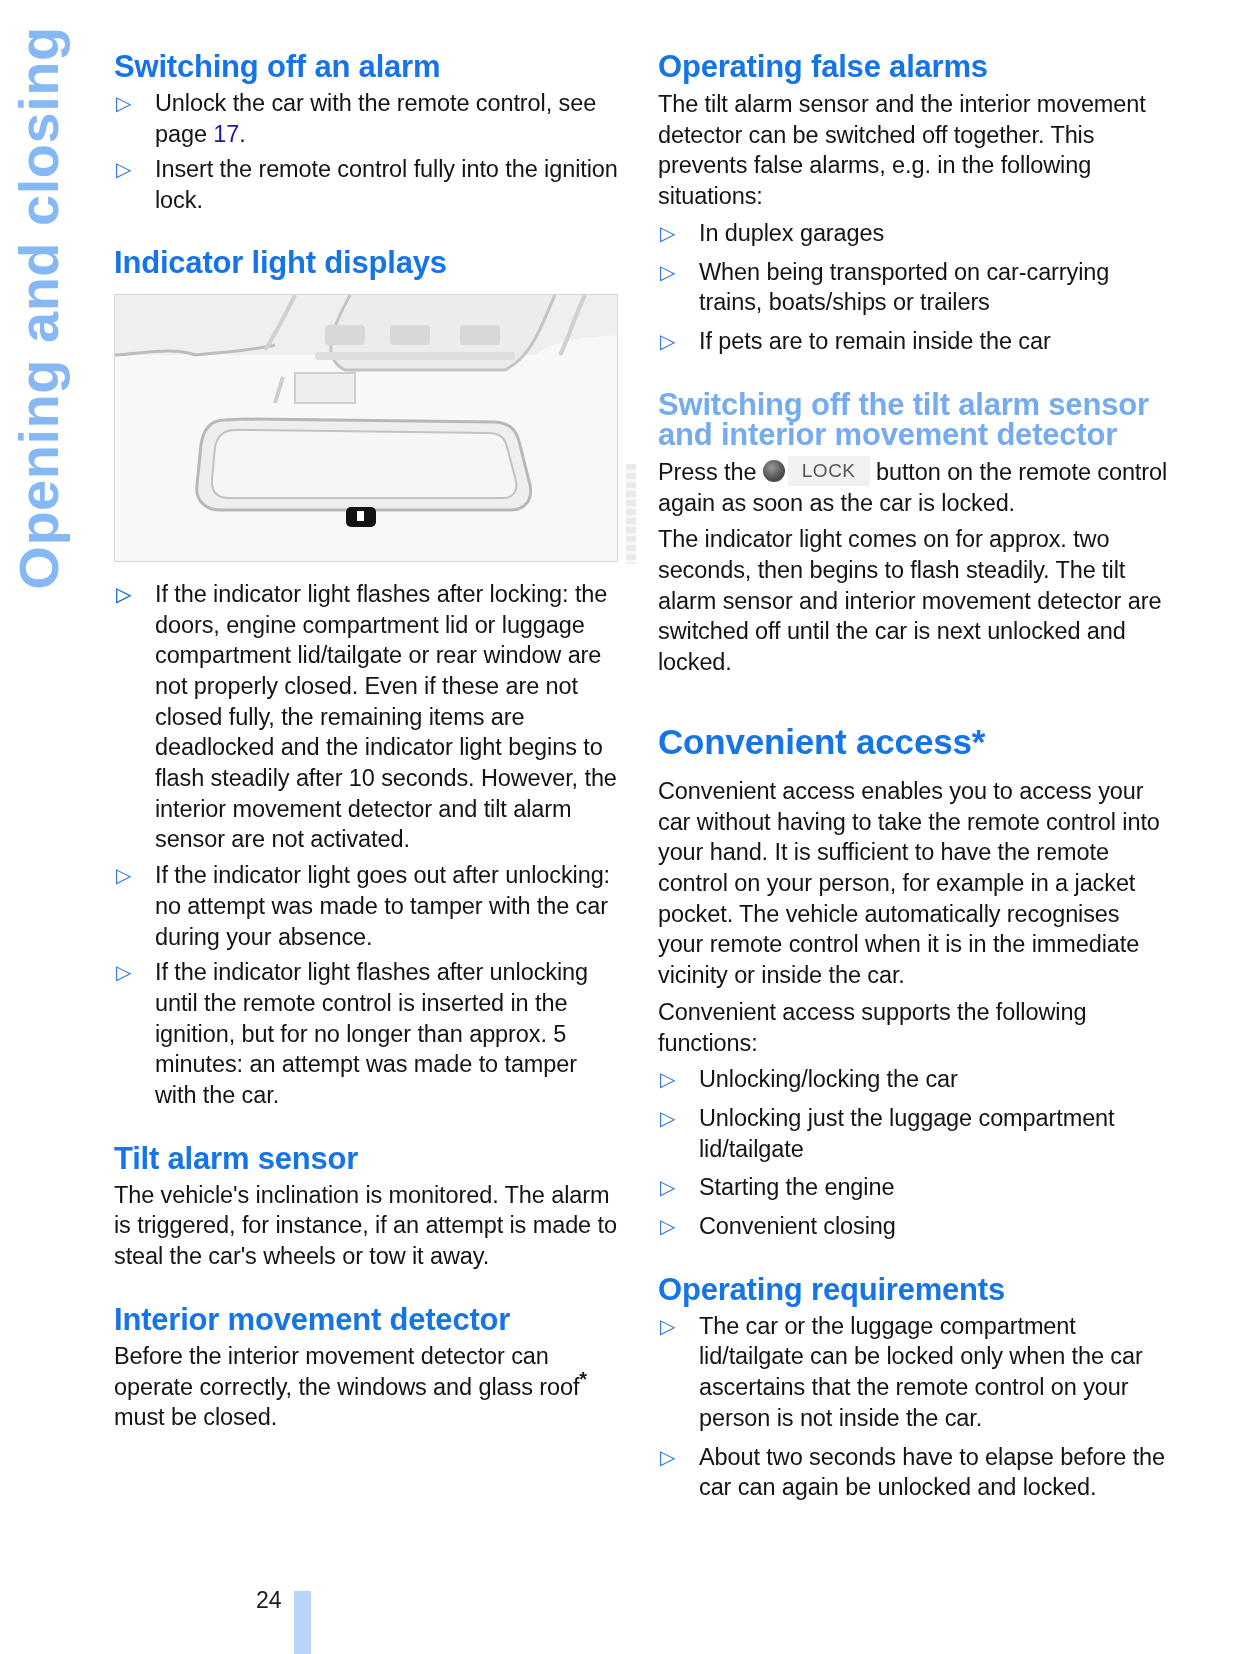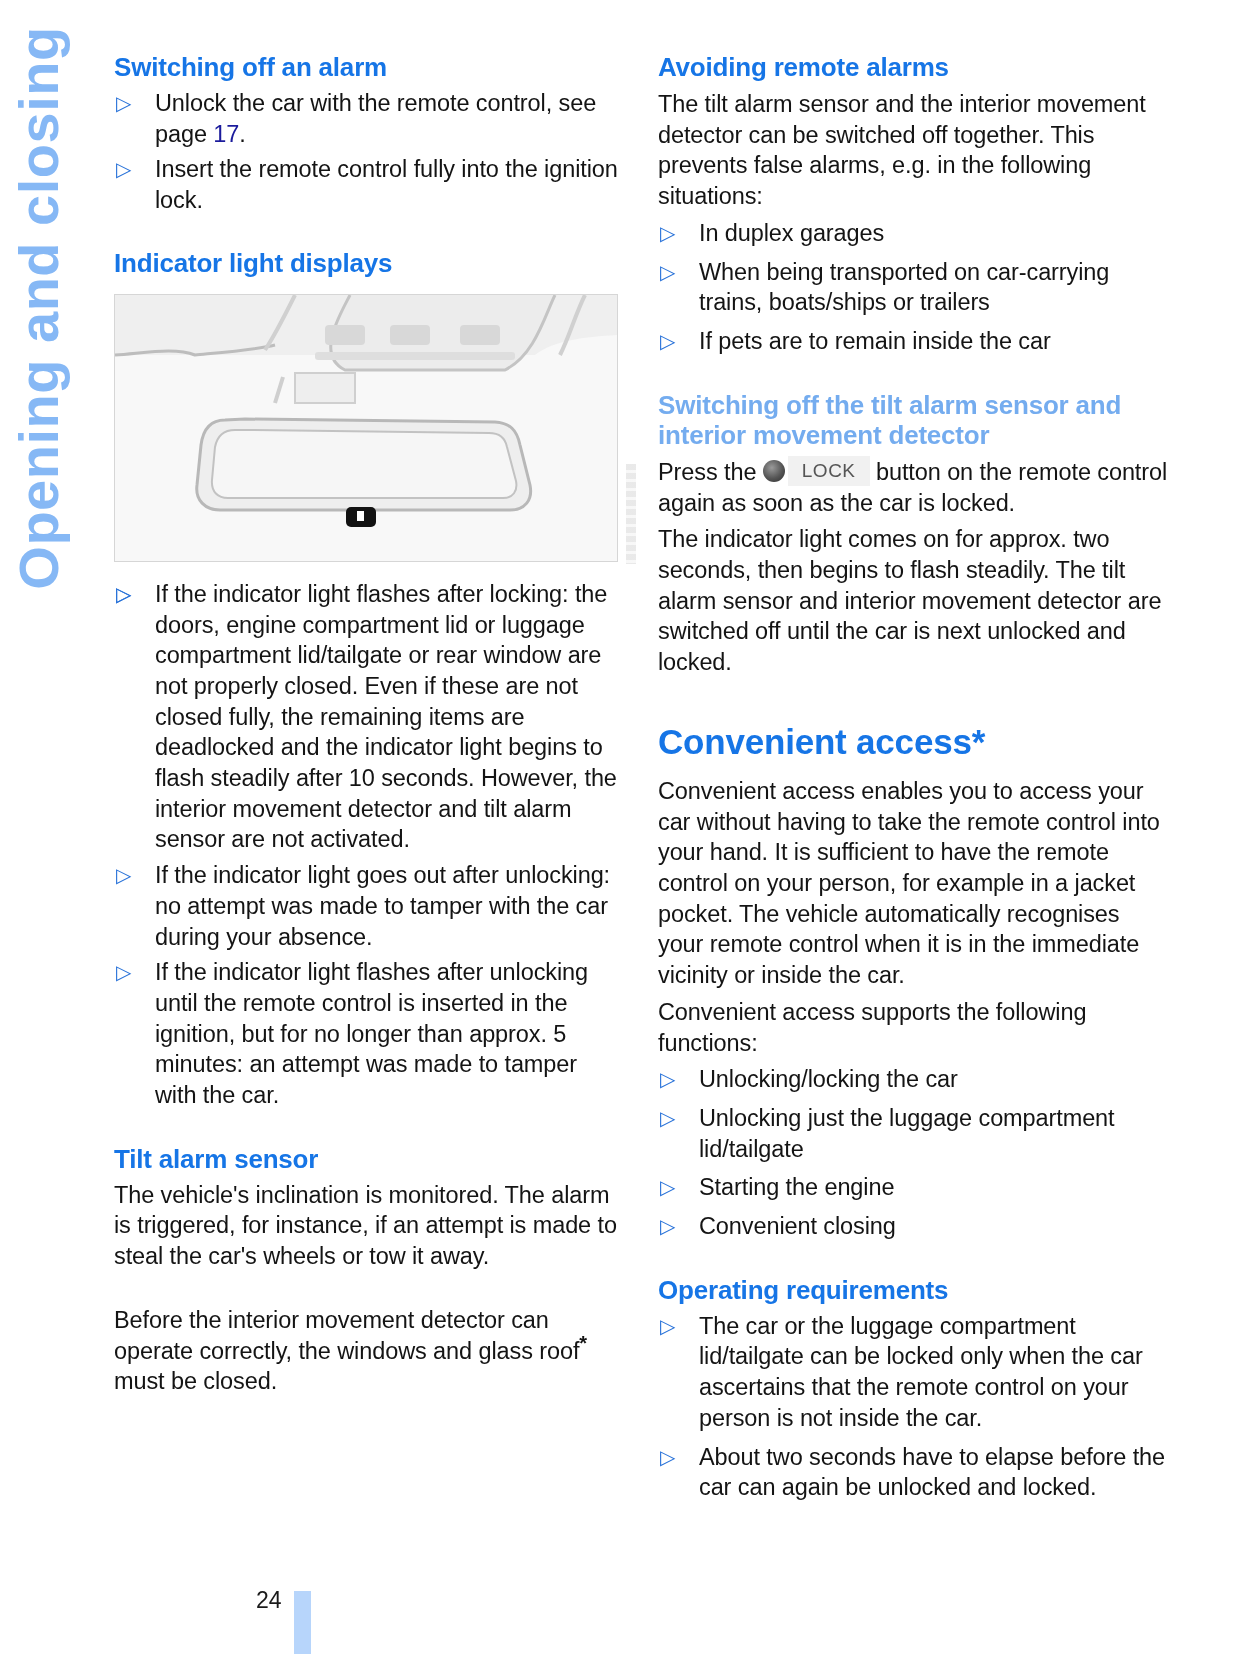--- a/index.html
+++ b/index.html
@@ -16,21 +16,21 @@
     transform: translate(-50%, -50%) rotate(-90deg);
     white-space: nowrap;
     font-weight: bold; font-size: 56px; letter-spacing: 0.5px;
     color: #86b8f5;
   }
   .col { position: absolute; }
   .col-left { left: 114px; top: 52px; width: 504px; }
   .col-right { left: 658px; top: 52px; width: 512px; }
 
   h3 {
-    margin: 0; font-weight: bold; font-size: 26px; line-height: 30px;
+    margin: 0; font-weight: bold; font-size: 31px; line-height: 30px;
     color: #1675e6; letter-spacing: -0.2px;
   }
   h3.light { color: #74acef; }
   h2 {
     margin: 0; font-weight: bold; font-size: 35px; line-height: 40px;
     color: #1675e6; letter-spacing: -0.2px;
   }
   p {
     margin: 0; font-size: 23.5px; line-height: 30.7px; letter-spacing: -0.1px;
   }
@@ -144,28 +144,29 @@
       </li>
     </ul>
   </section>
 
   <section style="margin-top:33px;">
     <h3>Tilt alarm sensor</h3>
     <p style="margin-top:6px;">The vehicle's inclination is monitored. The alarm is triggered, for instance, if an attempt is made to steal the car's wheels or tow it away.</p>
   </section>
 
   <section style="margin-top:33px;">
+    <h3>Interior movement detector</h3>
     <p style="margin-top:6px;"><span>Before the interior movement detector can operate correctly, the windows and glass roof</span><sup style="font-weight:bold; font-size:20px; line-height:0;">*</sup><span> must be closed.</span></p>
   </section>
 </div>
 
 <div class="col col-right">
 
   <section>
-    <h3>Avoiding remote alarms</h3>
+    <h3>Operating false alarms</h3>
     <p style="margin-top:7px;">The tilt alarm sensor and the interior movement detector can be switched off together. This prevents false alarms, e.g. in the following situations:</p>
     <ul class="bullets" style="margin-top:6px;">
       <li style="margin-bottom:8px;">
         <span class="marker">▷</span>
         <span>In duplex garages</span>
       </li>
       <li style="margin-bottom:8px;">
         <span class="marker">▷</span>
         <span>When being transported on car-carrying trains, boats/ships or trailers</span>
       </li>

